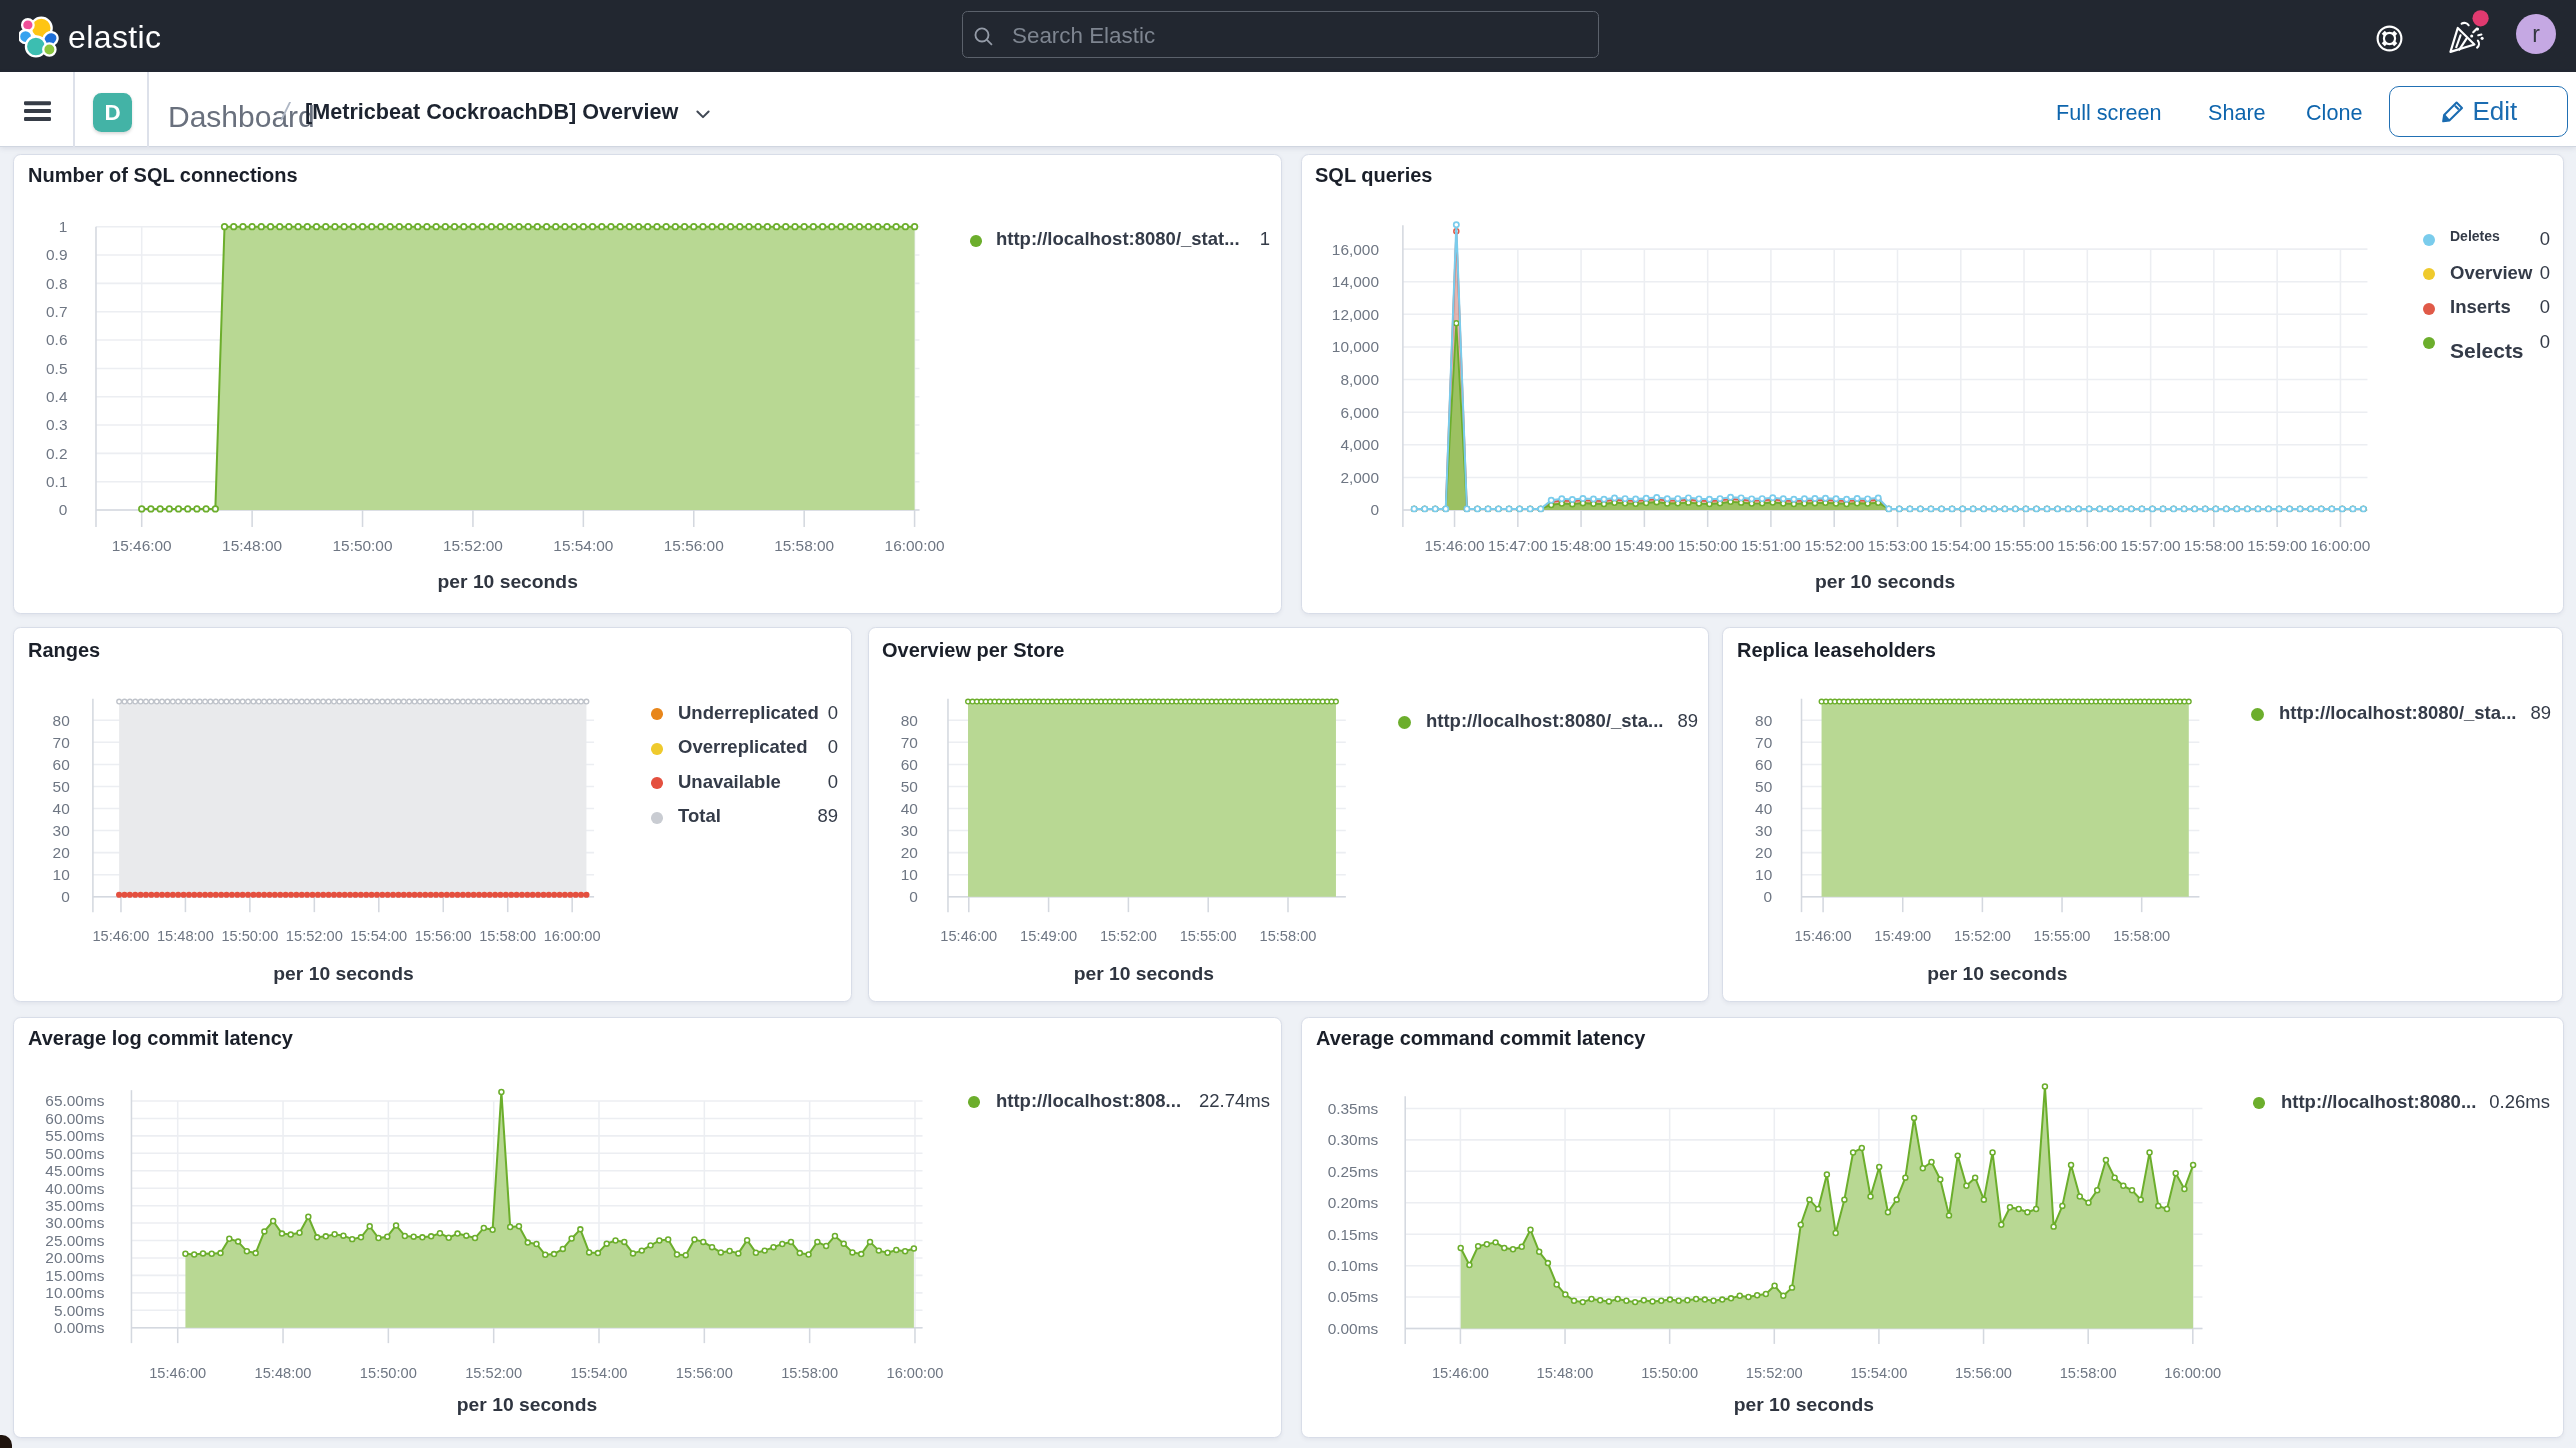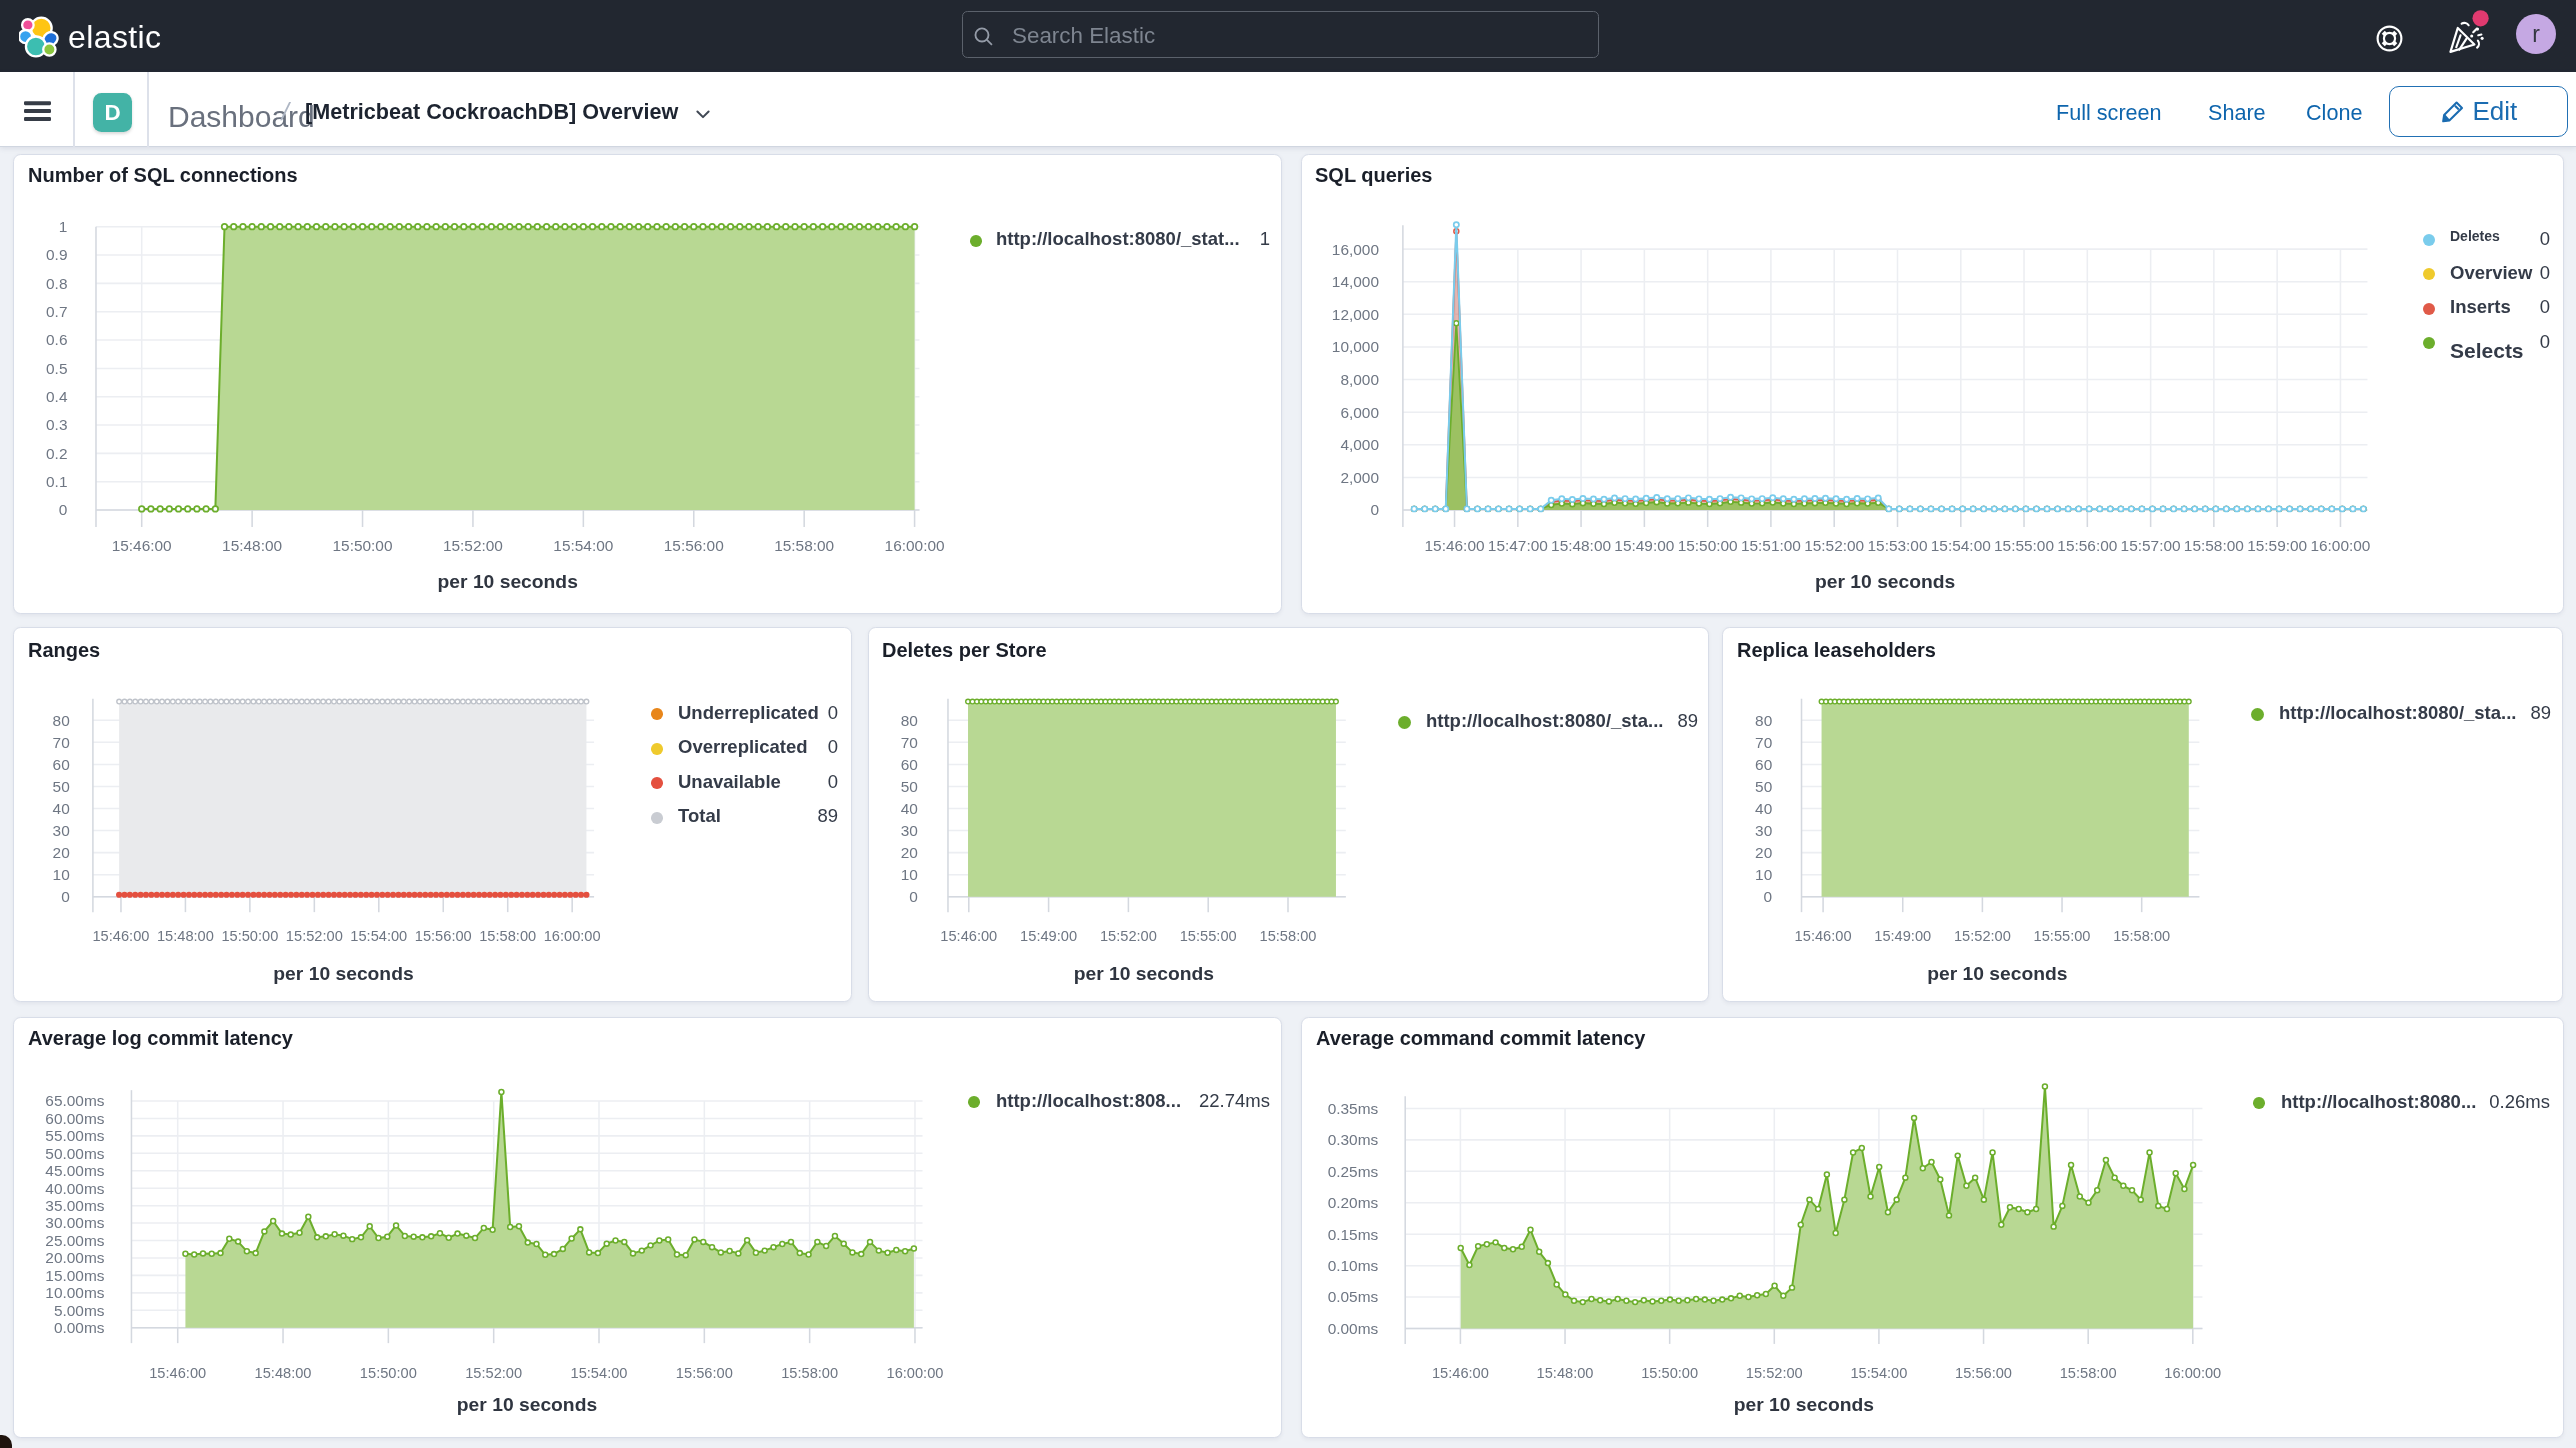--- a/index.html
+++ b/index.html
@@ -109,21 +109,21 @@
 <div class="panel" style="left:13px;top:154px;width:1269px;height:460px"></div>
 <div class="panel" style="left:1301px;top:154px;width:1263px;height:460px"></div>
 <div class="panel" style="left:13px;top:627px;width:839px;height:375px"></div>
 <div class="panel" style="left:868px;top:627px;width:841px;height:375px"></div>
 <div class="panel" style="left:1722px;top:627px;width:841px;height:375px"></div>
 <div class="panel" style="left:13px;top:1017px;width:1269px;height:421px"></div>
 <div class="panel" style="left:1301px;top:1017px;width:1263px;height:421px"></div>
 <div class="ptitle" style="left:28px;top:164px">Number of SQL connections</div>
 <div class="ptitle" style="left:1315px;top:164px">SQL queries</div>
 <div class="ptitle" style="left:28px;top:639px">Ranges</div>
-<div class="ptitle" style="left:882px;top:639px">Deletes per Store</div>
+<div class="ptitle" style="left:882px;top:639px">Overview per Store</div>
 <div class="ptitle" style="left:1737px;top:639px">Replica leaseholders</div>
 <div class="ptitle" style="left:28px;top:1027px">Average log commit latency</div>
 <div class="ptitle" style="left:1316px;top:1027px">Average command commit latency</div>
 <svg class="abs" style="left:0;top:0" width="2576" height="1448" viewBox="0 0 3340 1878">
 <line x1="124" y1="294" x2="1192" y2="294" stroke="#eceef2" stroke-width="2"></line>
 <line x1="124" y1="330.8" x2="1192" y2="330.8" stroke="#eceef2" stroke-width="2"></line>
 <line x1="124" y1="367.5" x2="1192" y2="367.5" stroke="#eceef2" stroke-width="2"></line>
 <line x1="124" y1="404.2" x2="1192" y2="404.2" stroke="#eceef2" stroke-width="2"></line>
 <line x1="124" y1="441" x2="1192" y2="441" stroke="#eceef2" stroke-width="2"></line>
 <line x1="124" y1="477.8" x2="1192" y2="477.8" stroke="#eceef2" stroke-width="2"></line>

